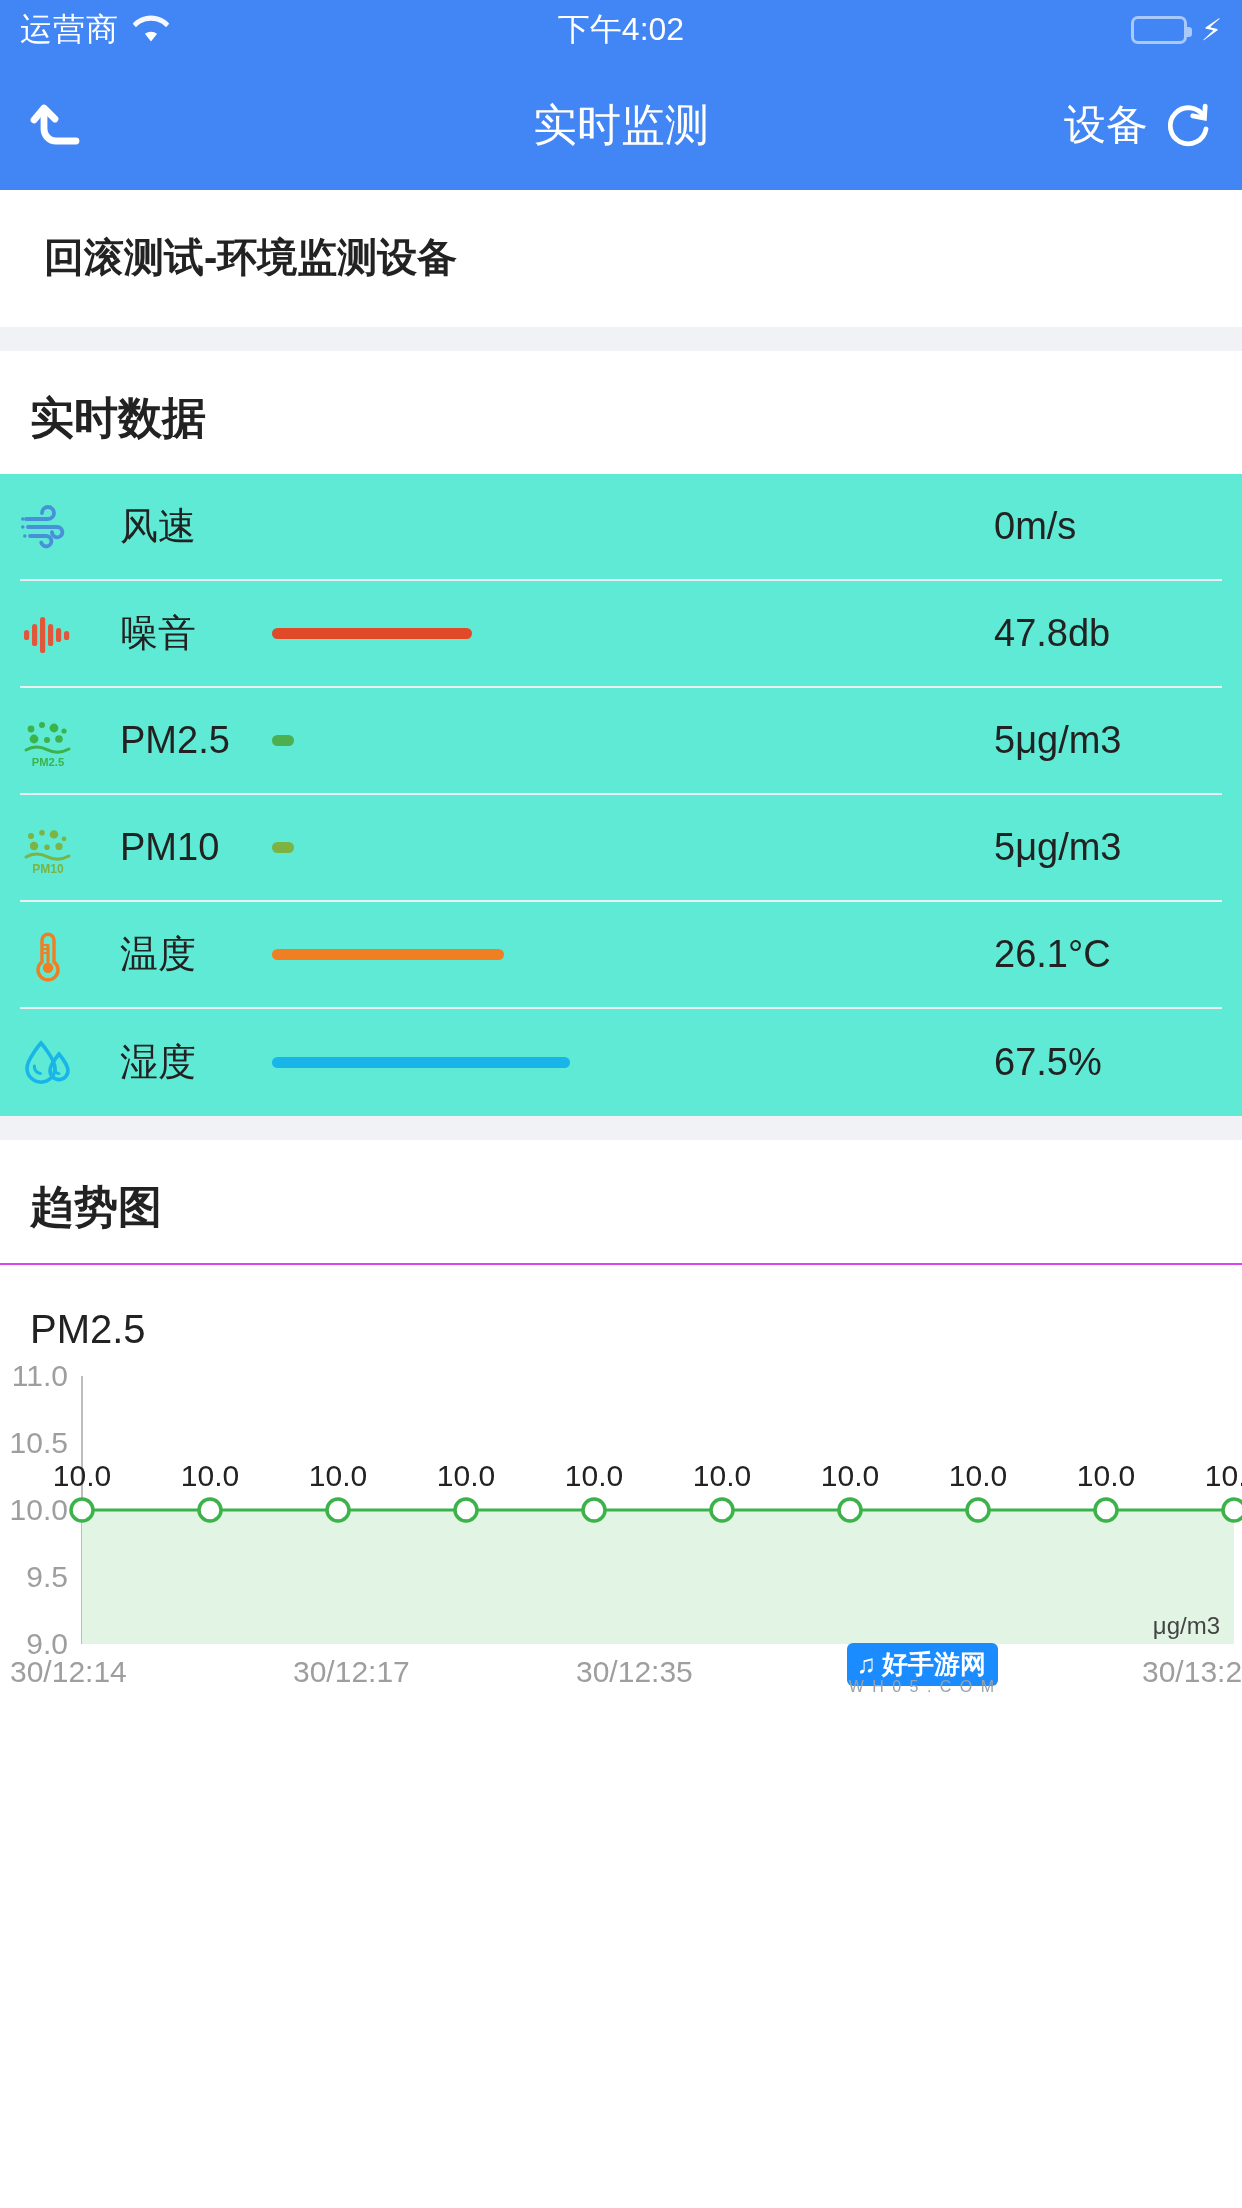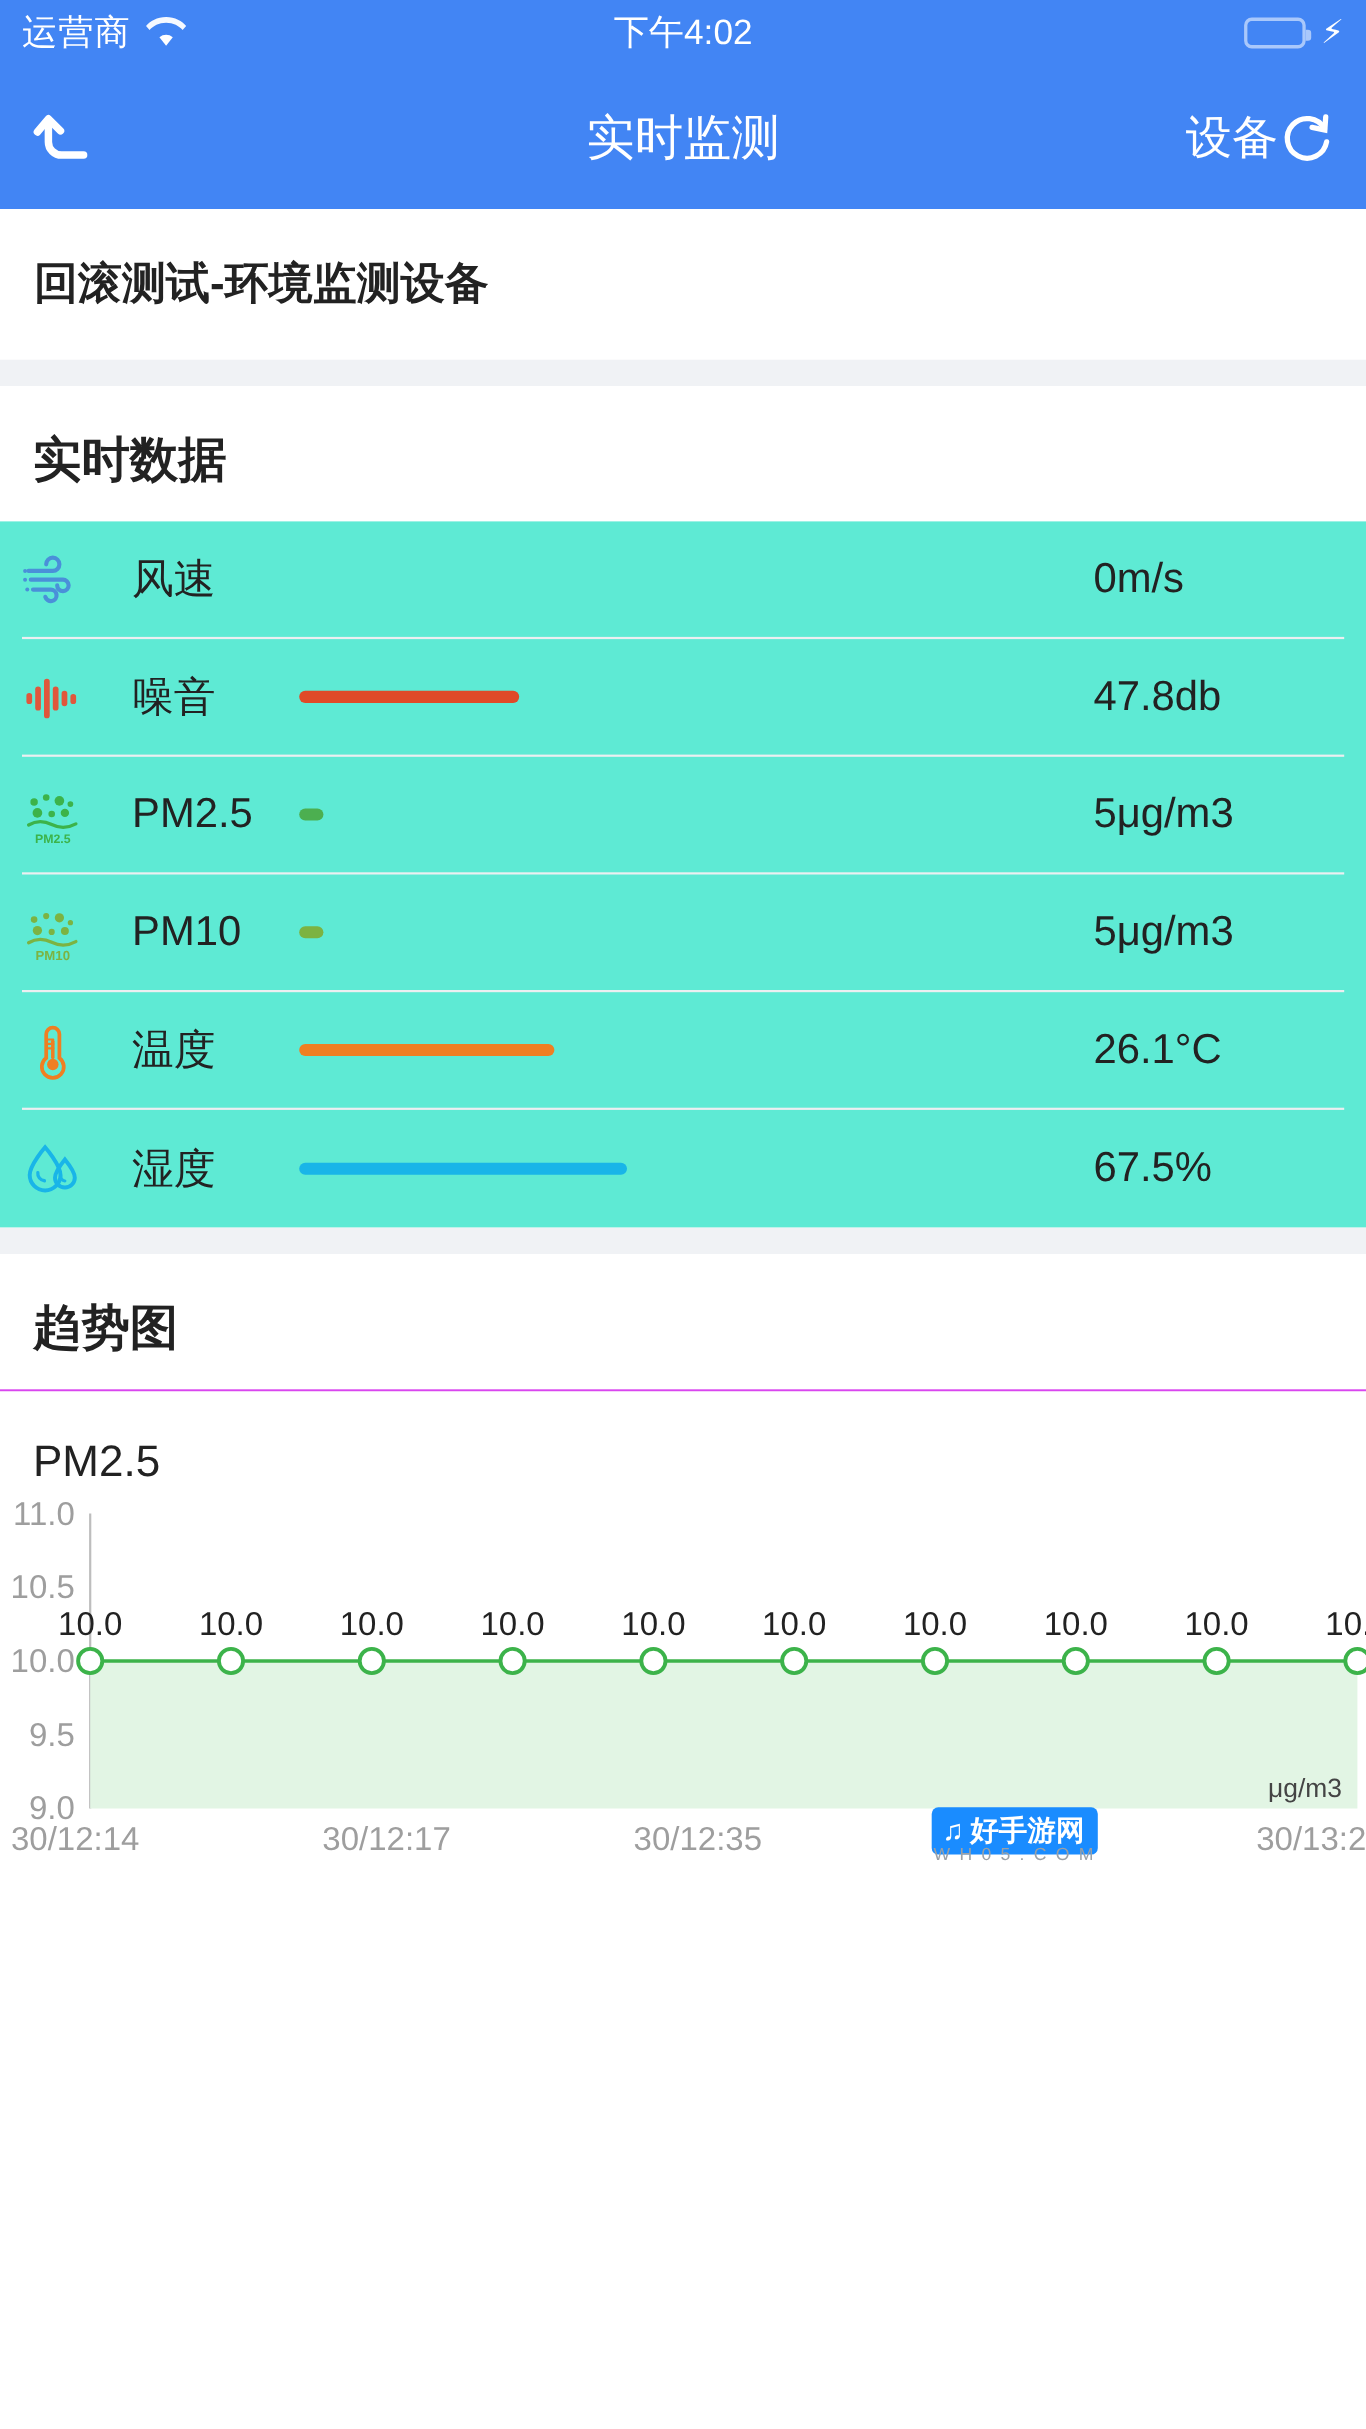--- a/index.html
+++ b/index.html
@@ -76,28 +76,29 @@
     left: 0; right: 0;
     text-align: center;
     font-size: 44px;
     font-weight: 500;
     pointer-events: none;
   }
   .nav-right {
     margin-left: auto;
     display: flex;
     align-items: center;
+    gap: 14px;
     z-index: 2;
   }
   .nav-right-label { font-size: 42px; }
   .refresh-icon { display: flex; align-items: center; }
 
   
   .device-title {
-    padding: 40px 30px 42px 31px;
+    padding: 40px 30px 42px 44px;
     font-size: 40px;
     font-weight: 700;
     color: #222;
     background: #fff;
   }
 
   .gap { height: 24px; background: #f0f2f5; }
 
   
   .section-head {

